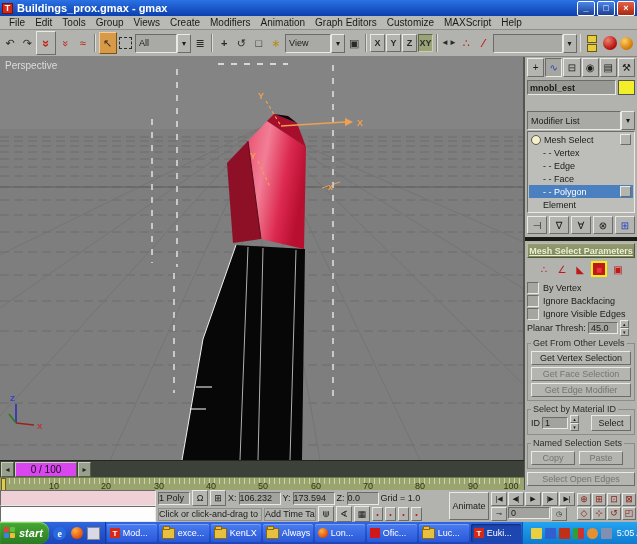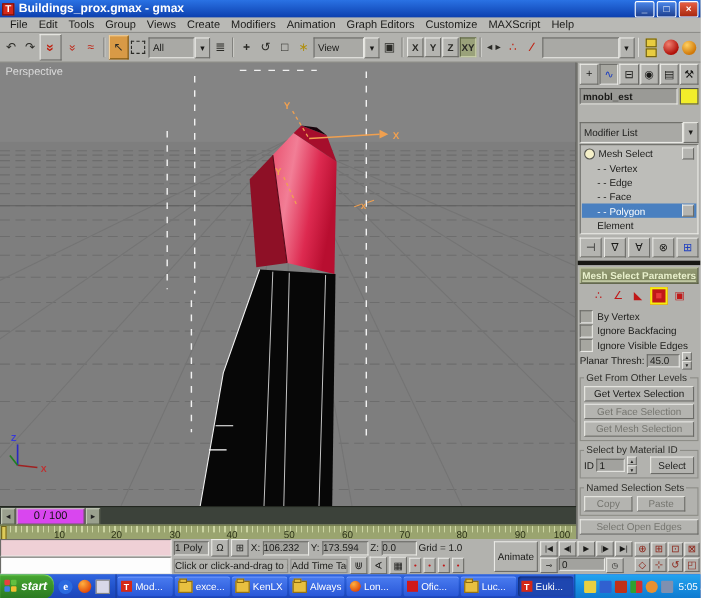--- a/index.html
+++ b/index.html
@@ -389,21 +389,21 @@
       <span class="spinfield sunken">45.0</span>
       <span class="spin">
         <span class="raised">▴</span>
         <span class="raised">▾</span>
       </span>
     </div>
     <fieldset class="grp">
       <legend>Get From Other Levels</legend>
       <div class="gbtn raised">Get Vertex Selection</div>
       <div class="gbtn raised disabled">Get Face Selection</div>
-      <div class="gbtn raised disabled">Get Mesh Selection</div>
+      <div class="gbtn raised disabled">Get Edge Modifier</div>
     </fieldset>
     <fieldset class="grp">
       <legend>Select by Material ID</legend>
       <div class="matrow">
         <span>ID</span>
         <span class="spinfield sunken" style="width:26px">1</span>
         <span class="spin">
           <span class="raised">▴</span>
           <span class="raised">▾</span>
         </span>

